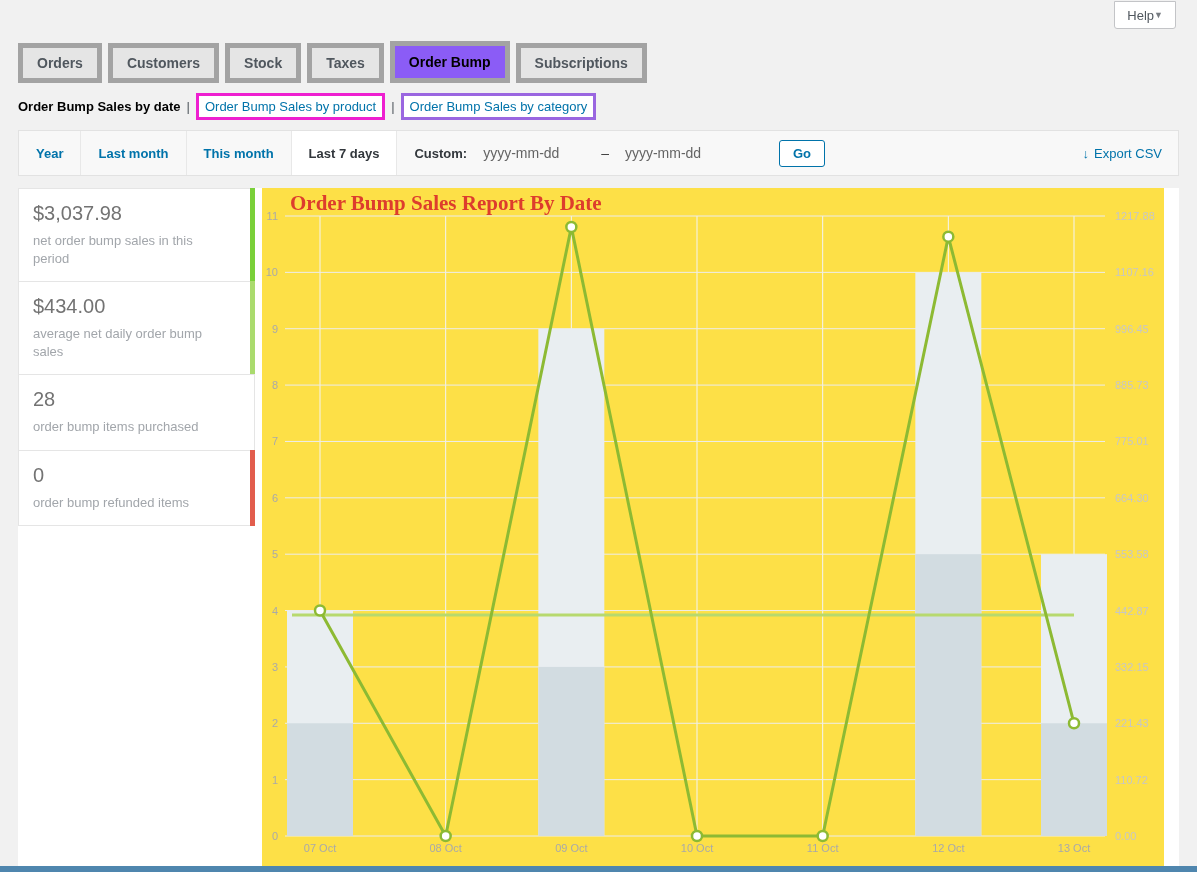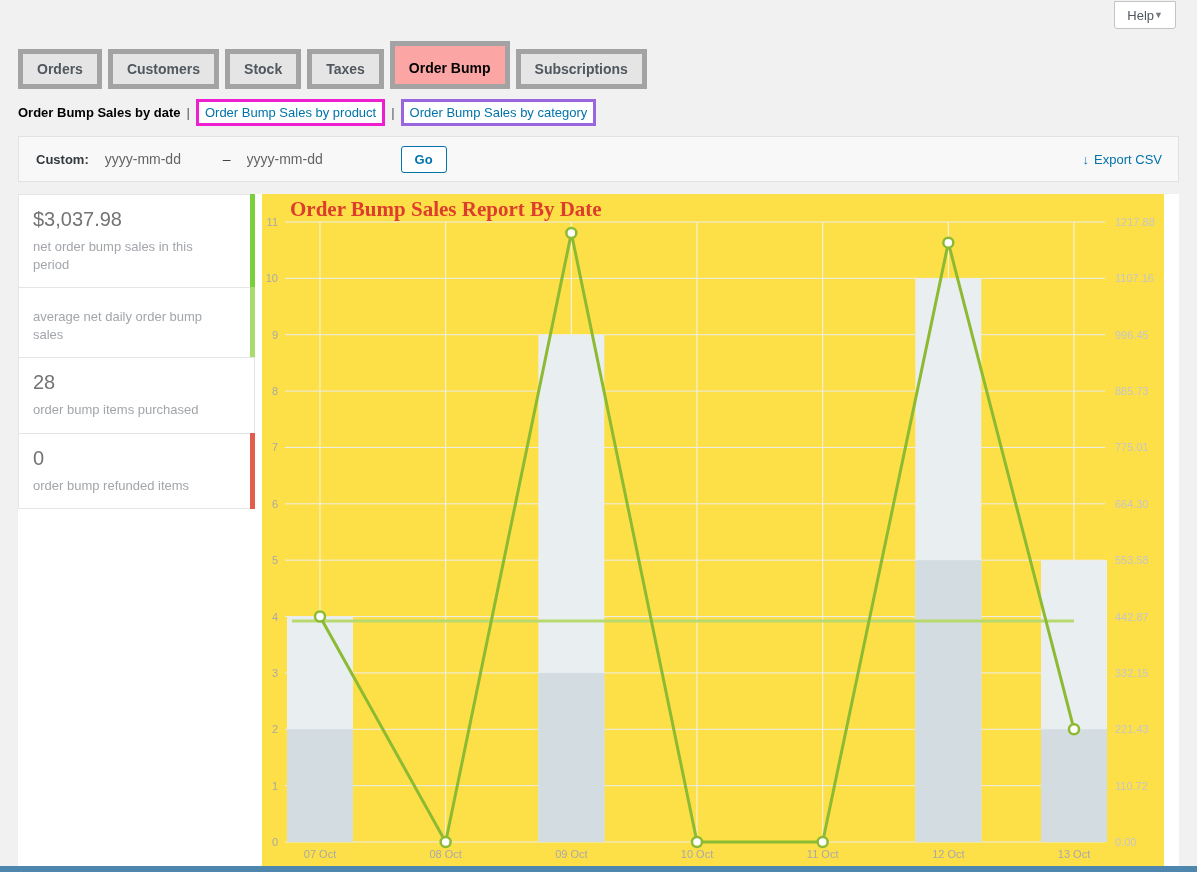--- a/index.html
+++ b/index.html
@@ -22,21 +22,21 @@
 
   .wrap { padding:0 18px; position:relative; }
 
   .nav-tabs { padding-top:41px; display:flex; align-items:flex-end; }
   .nav-tab {
     display:inline-block; margin-right:6px; padding:7px 14px;
     background:#e5e5e5; border:5px solid #a3a3a3;
     font-size:14px; font-weight:bold; color:#50575e;
     text-decoration:none; cursor:pointer; white-space:nowrap;
   }
-  .nav-tab-active { background:#fca5a5; color:#000; padding:14px 14px 8px; }
+  .nav-tab-active { background:#8b5cf6; color:#000; padding:8px 14px 8px; }
 
   .subnav { margin:10px 0 10px; font-size:13px; display:flex; align-items:center; }
   .subnav .current { font-weight:bold; color:#000; text-decoration:none; cursor:pointer; }
   .subnav .link { color:#0073aa; text-decoration:none; cursor:pointer; }
   .subnav .sep { margin:0 6px; color:#50575e; }
   .subnav .hl { display:inline-flex; border:3px solid #f0f; padding:3px 6px; background:#fff; align-items:center; }
 
   .filter-bar {
     display:flex; align-items:center; height:46px;
     background:#f8f8f8; border:1px solid #e2e2e2; padding-right:16px;
@@ -108,39 +108,46 @@
       <span class="hl" style="border-color: rgb(238, 31, 208);">
         <a class="link">Order Bump Sales by product</a>
       </span>
       <span class="sep">|</span>
       <span class="hl" style="border-color: rgb(154, 102, 224);">
         <a class="link">Order Bump Sales by category</a>
       </span>
     </div>
 
   <div class="filter-bar">
+    <div class="ranges">
+        <a class="range">Year</a>
+        <a class="range">Last month</a>
+        <a class="range">This month</a>
+        <a class="range active">Last 7 days</a>
+      </div>
     <span class="custom-label">Custom:</span>
     <input class="date-input" type="text" placeholder="yyyy-mm-dd" style="">
     <span class="dash">–</span>
     <input class="date-input" type="text" placeholder="yyyy-mm-dd" style="">
     <button class="go-btn">Go</button>
     <a class="export">
       <span>↓</span>
       <span>Export CSV</span>
     </a>
   </div>
 
   <div class="content">
     <aside class="stats">
         <div class="stat">
           <div class="stat-value">$3,037.98</div>
           <div class="stat-label">net order bump sales in this period</div>
           <div class="accent" style="background: rgb(122, 208, 58);"></div>
         </div>
         <div class="stat">
+          <div class="stat-value">$434.00</div>
           <div class="stat-label">average net daily order bump sales</div>
           <div class="accent" style="background: rgb(170, 219, 110);"></div>
         </div>
         <div class="stat">
           <div class="stat-value">28</div>
           <div class="stat-label">order bump items purchased</div>
         </div>
         <div class="stat">
           <div class="stat-value">0</div>
           <div class="stat-label">order bump refunded items</div>

